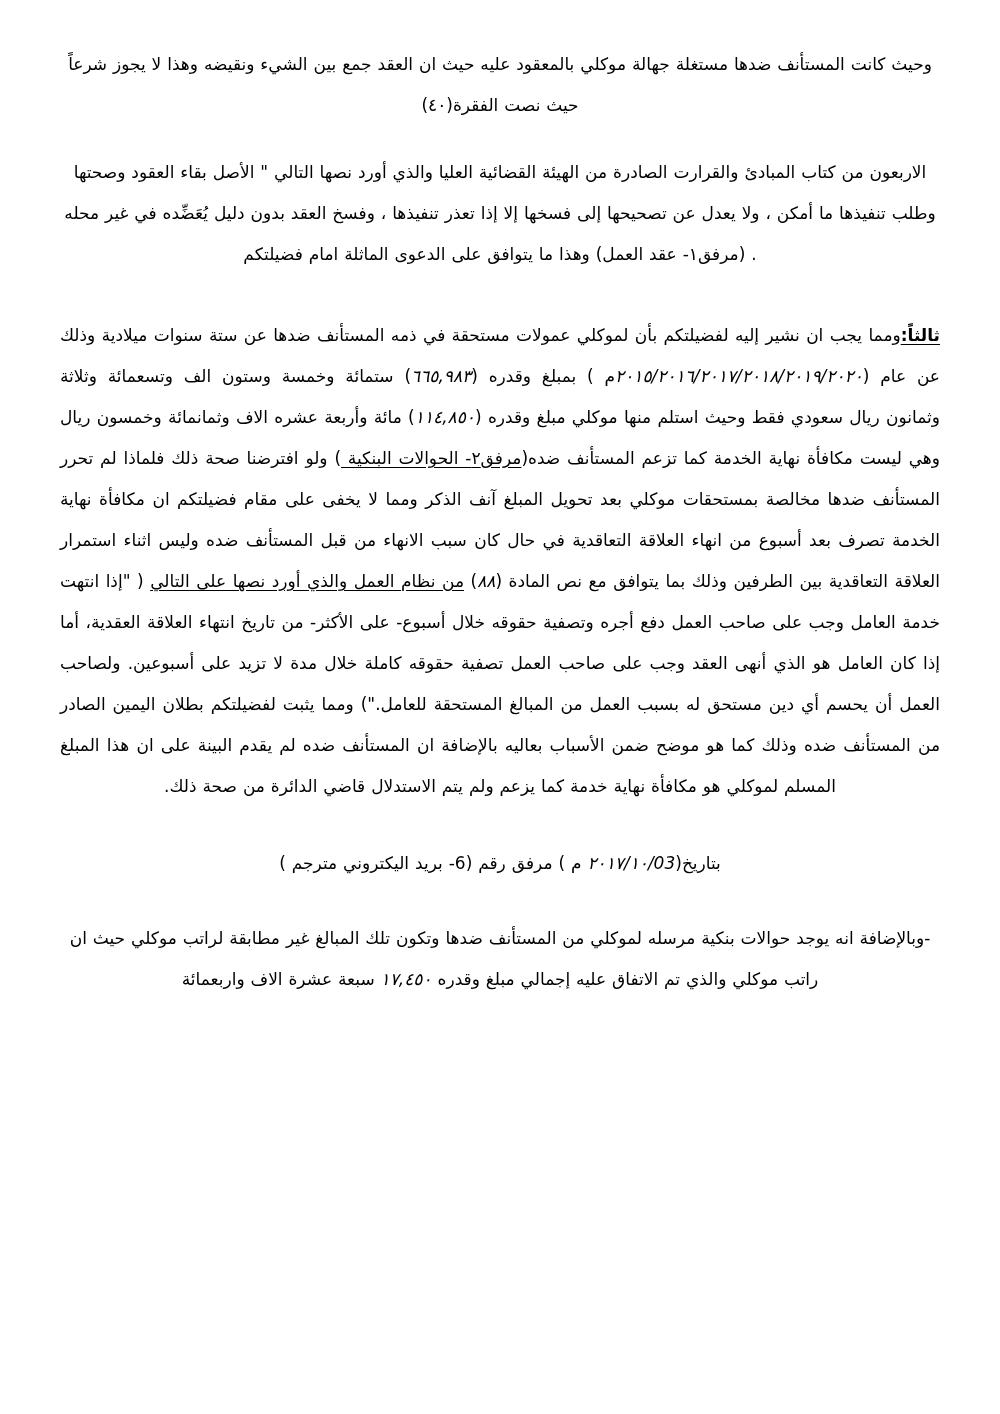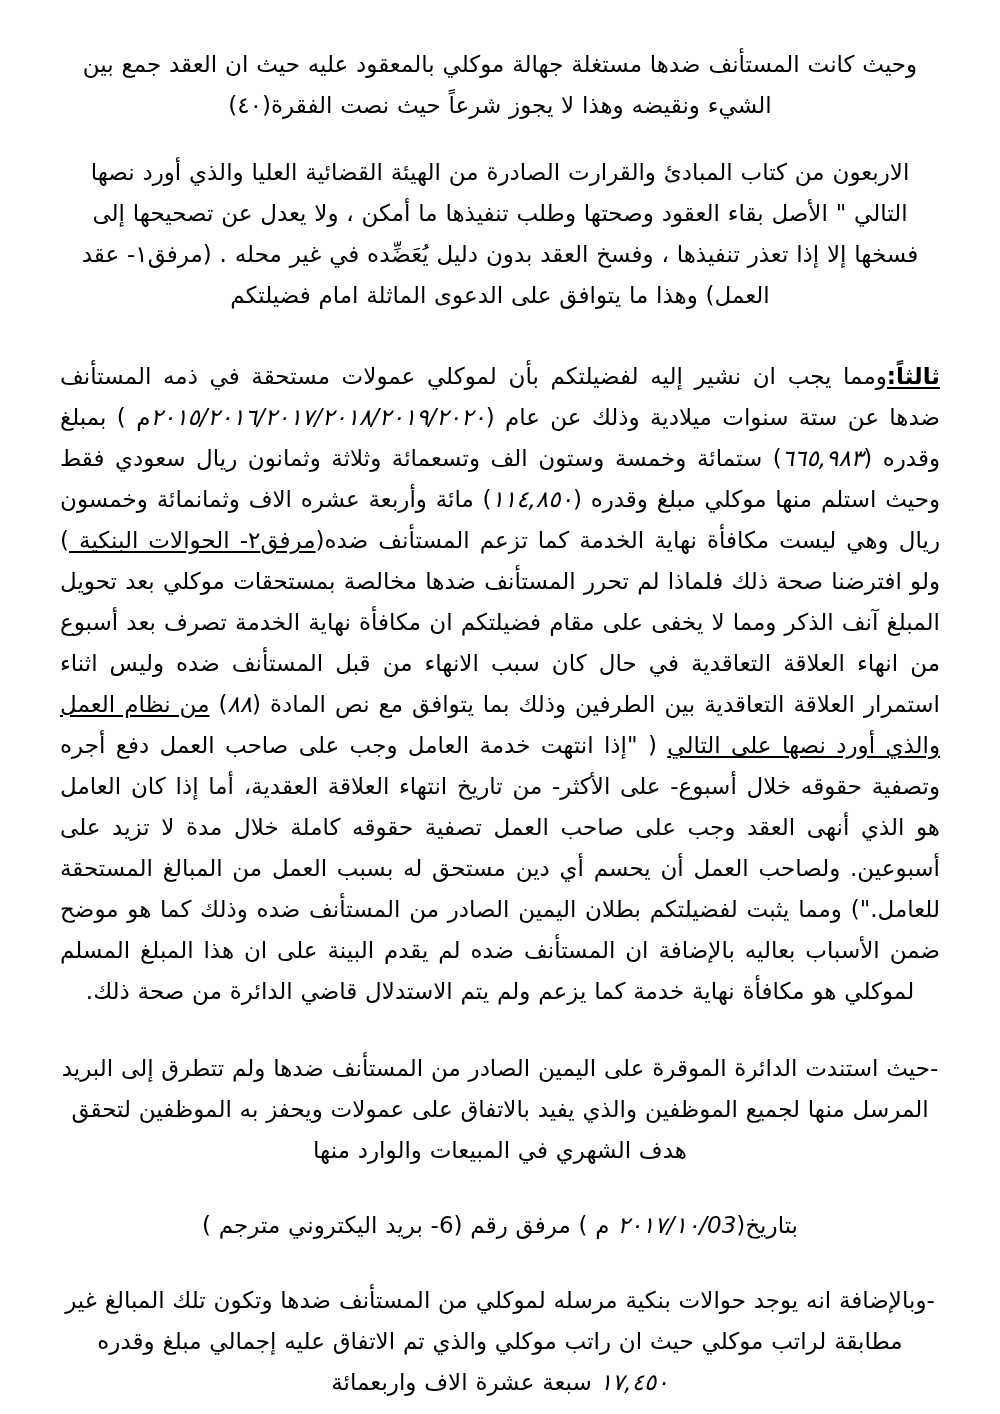--- a/index.html
+++ b/index.html
@@ -22,21 +22,21 @@
     height: 1414px;
     box-sizing: border-box;
     padding: 44px 60px 0 60px;
     background: #ffffff;
   }
   .doc-body {
     width: 880px;
   }
   .para {
     margin: 0 0 26px 0;
-    font-size: 23px;
+    font-size: 17px;
     line-height: 41px;
     text-align: justify;
     text-justify: inter-word;
     text-align-last: center;
     word-spacing: 0.5px;
   }
   .para.center-line {
     text-align: center;
     text-align-last: center;
   }
@@ -70,21 +70,20 @@
 
     <p class="para center-line gap-xl">الاربعون من كتاب المبادئ والقرارت الصادرة من الهيئة القضائية العليا والذي أورد نصها التالي " الأصل بقاء العقود وصحتها وطلب تنفيذها ما أمكن ، ولا يعدل عن تصحيحها إلى فسخها إلا إذا تعذر تنفيذها ، وفسخ العقد بدون دليل يُعَضِّده في غير محله . (مرفق١- عقد العمل) وهذا ما يتوافق على الدعوى الماثلة امام فضيلتكم</p>
 
     <p class="para">
       <span class="u lead">ثالثاً:</span><span>ومما يجب ان نشير إليه لفضيلتكم بأن لموكلي عمولات  مستحقة في ذمه المستأنف ضدها عن ستة سنوات ميلادية  وذلك عن عام (</span><span class="num">٢٠١٥/٢٠١٦/٢٠١٧/٢٠١٨/٢٠١٩/٢٠٢٠</span><span>م ) بمبلغ وقدره (</span><span class="num">٦٦٥,٩٨٣</span><span>) ستمائة وخمسة وستون الف وتسعمائة وثلاثة وثمانون ريال سعودي فقط وحيث استلم منها موكلي مبلغ وقدره (</span><span class="num">١١٤,٨٥٠</span><span>) مائة وأربعة عشره الاف وثمانمائة وخمسون ريال وهي ليست مكافأة نهاية الخدمة كما تزعم المستأنف ضده(</span><span class="u">مرفق٢- الحوالات البنكية </span><span>) ولو  افترضنا صحة ذلك فلماذا لم تحرر المستأنف ضدها مخالصة بمستحقات موكلي بعد تحويل المبلغ آنف الذكر ومما لا يخفى على مقام فضيلتكم ان مكافأة نهاية الخدمة تصرف بعد أسبوع من انهاء العلاقة التعاقدية في حال كان سبب الانهاء من قبل المستأنف ضده وليس اثناء استمرار العلاقة التعاقدية بين الطرفين وذلك بما يتوافق مع نص المادة (</span><span class="num">٨٨</span><span>) </span><span class="u">من نظام العمل والذي أورد نصها على التالي</span><span> ( "إذا انتهت خدمة العامل وجب على صاحب العمل دفع أجره وتصفية حقوقه خلال أسبوع- على الأكثر- من تاريخ انتهاء العلاقة العقدية، أما إذا كان العامل هو الذي أنهى العقد وجب على صاحب العمل تصفية حقوقه كاملة خلال مدة لا تزيد على أسبوعين. ولصاحب العمل أن يحسم أي دين مستحق له بسبب العمل من المبالغ المستحقة للعامل.") ومما يثبت لفضيلتكم بطلان اليمين الصادر من المستأنف ضده وذلك كما هو موضح ضمن الأسباب بعاليه بالإضافة ان المستأنف ضده لم يقدم البينة على ان هذا المبلغ المسلم لموكلي هو مكافأة نهاية خدمة كما يزعم ولم يتم الاستدلال قاضي الدائرة من صحة ذلك.</span>
     </p>
 
     <div class="spacer-sm"></div>
 
 
-    <p class="para center-line gap-lg">-حيث استندت الدائرة الموقرة  على اليمين الصادر من المستأنف ضدها ولم تتطرق إلى البريد المرسل منها لجميع الموظفين والذي يفيد بالاتفاق على عمولات  ويحفز به الموظفين لتحقق هدف الشهري في المبيعات والوارد منها</p>
 
     <p class="para center-line gap-lg">
       <span>بتاريخ(</span><span class="num">٢٠١٧/١٠/03</span><span> م ) مرفق رقم (6- بريد اليكتروني مترجم )</span>
     </p>
 
     <p class="para center-line">
       <span>-وبالإضافة انه يوجد حوالات بنكية مرسله لموكلي من المستأنف ضدها  وتكون تلك المبالغ غير مطابقة لراتب موكلي حيث ان راتب موكلي والذي تم الاتفاق عليه  إجمالي مبلغ وقدره  </span><span class="num">١٧,٤٥٠</span><span>  سبعة عشرة الاف واربعمائة</span>
     </p>
 
   </div>

